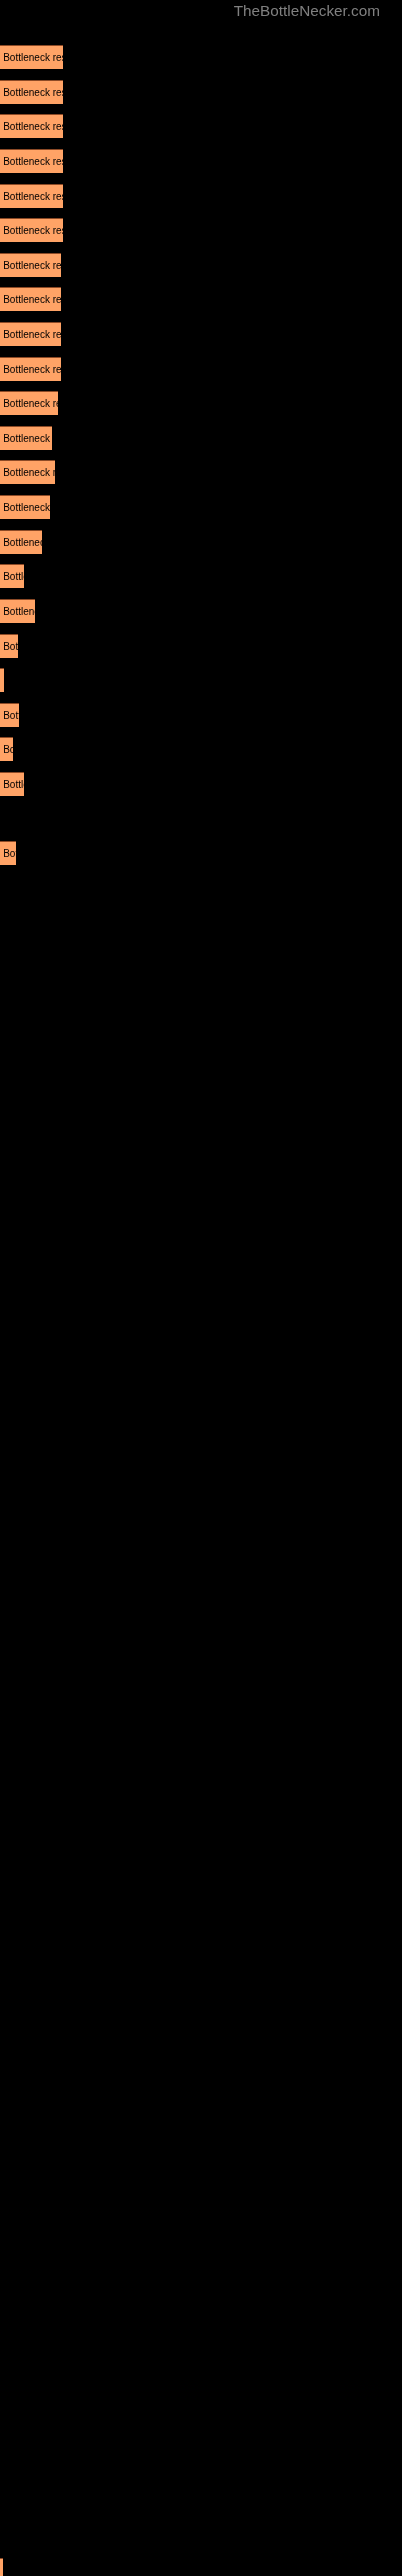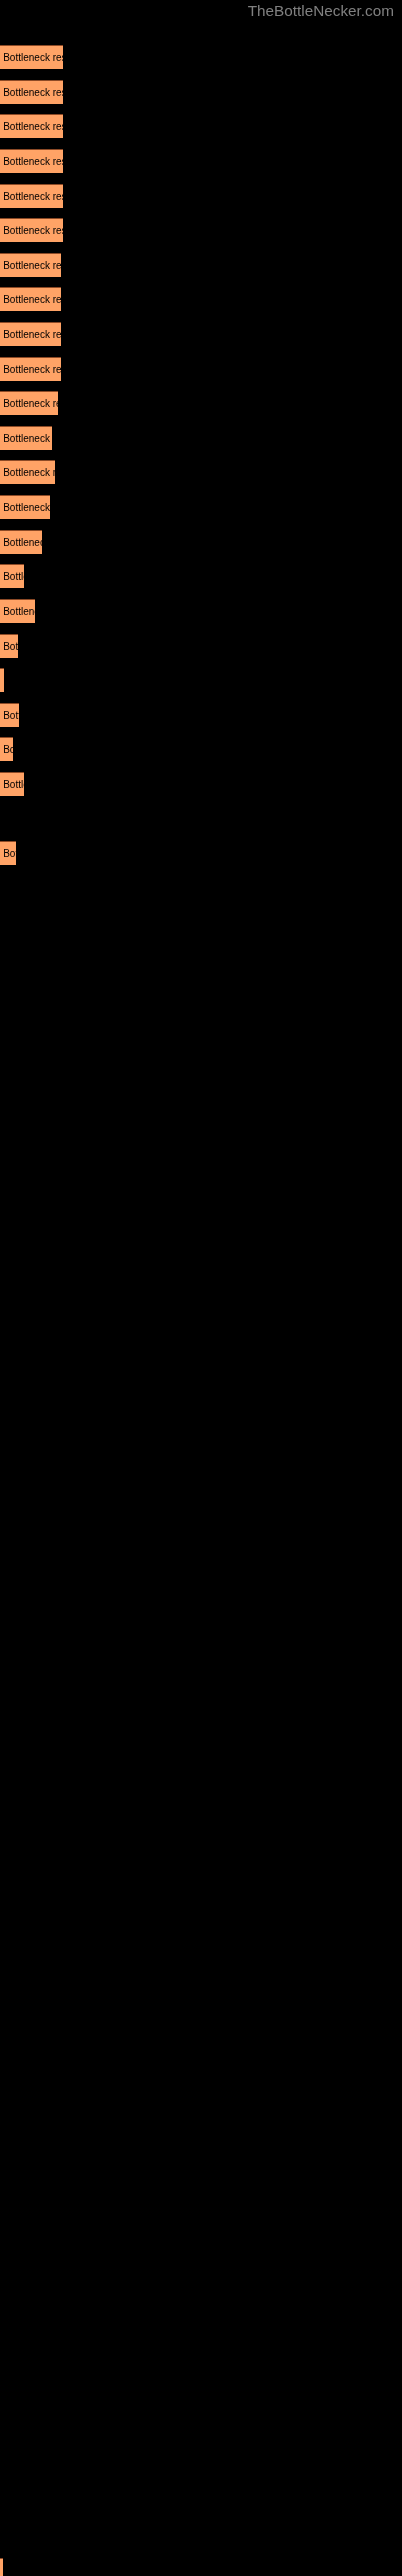--- a/index.html
+++ b/index.html
@@ -14,21 +14,21 @@
     font-family: "Liberation Sans", sans-serif;
     overflow: hidden;
   }
 
   .site-title {
     position: absolute;
     top: 0px;
     left: 0px;
     width: 403px;
     text-align: right;
-    padding-right: 9px;
+    padding-right: 23px;
     box-sizing: border-box;
     color: #808080;
     font-size: 15.3px;
     line-height: 21px;
     letter-spacing: 0px;
     font-family: "Liberation Sans", sans-serif;
     white-space: nowrap;
   }
 
   .chart-area {

